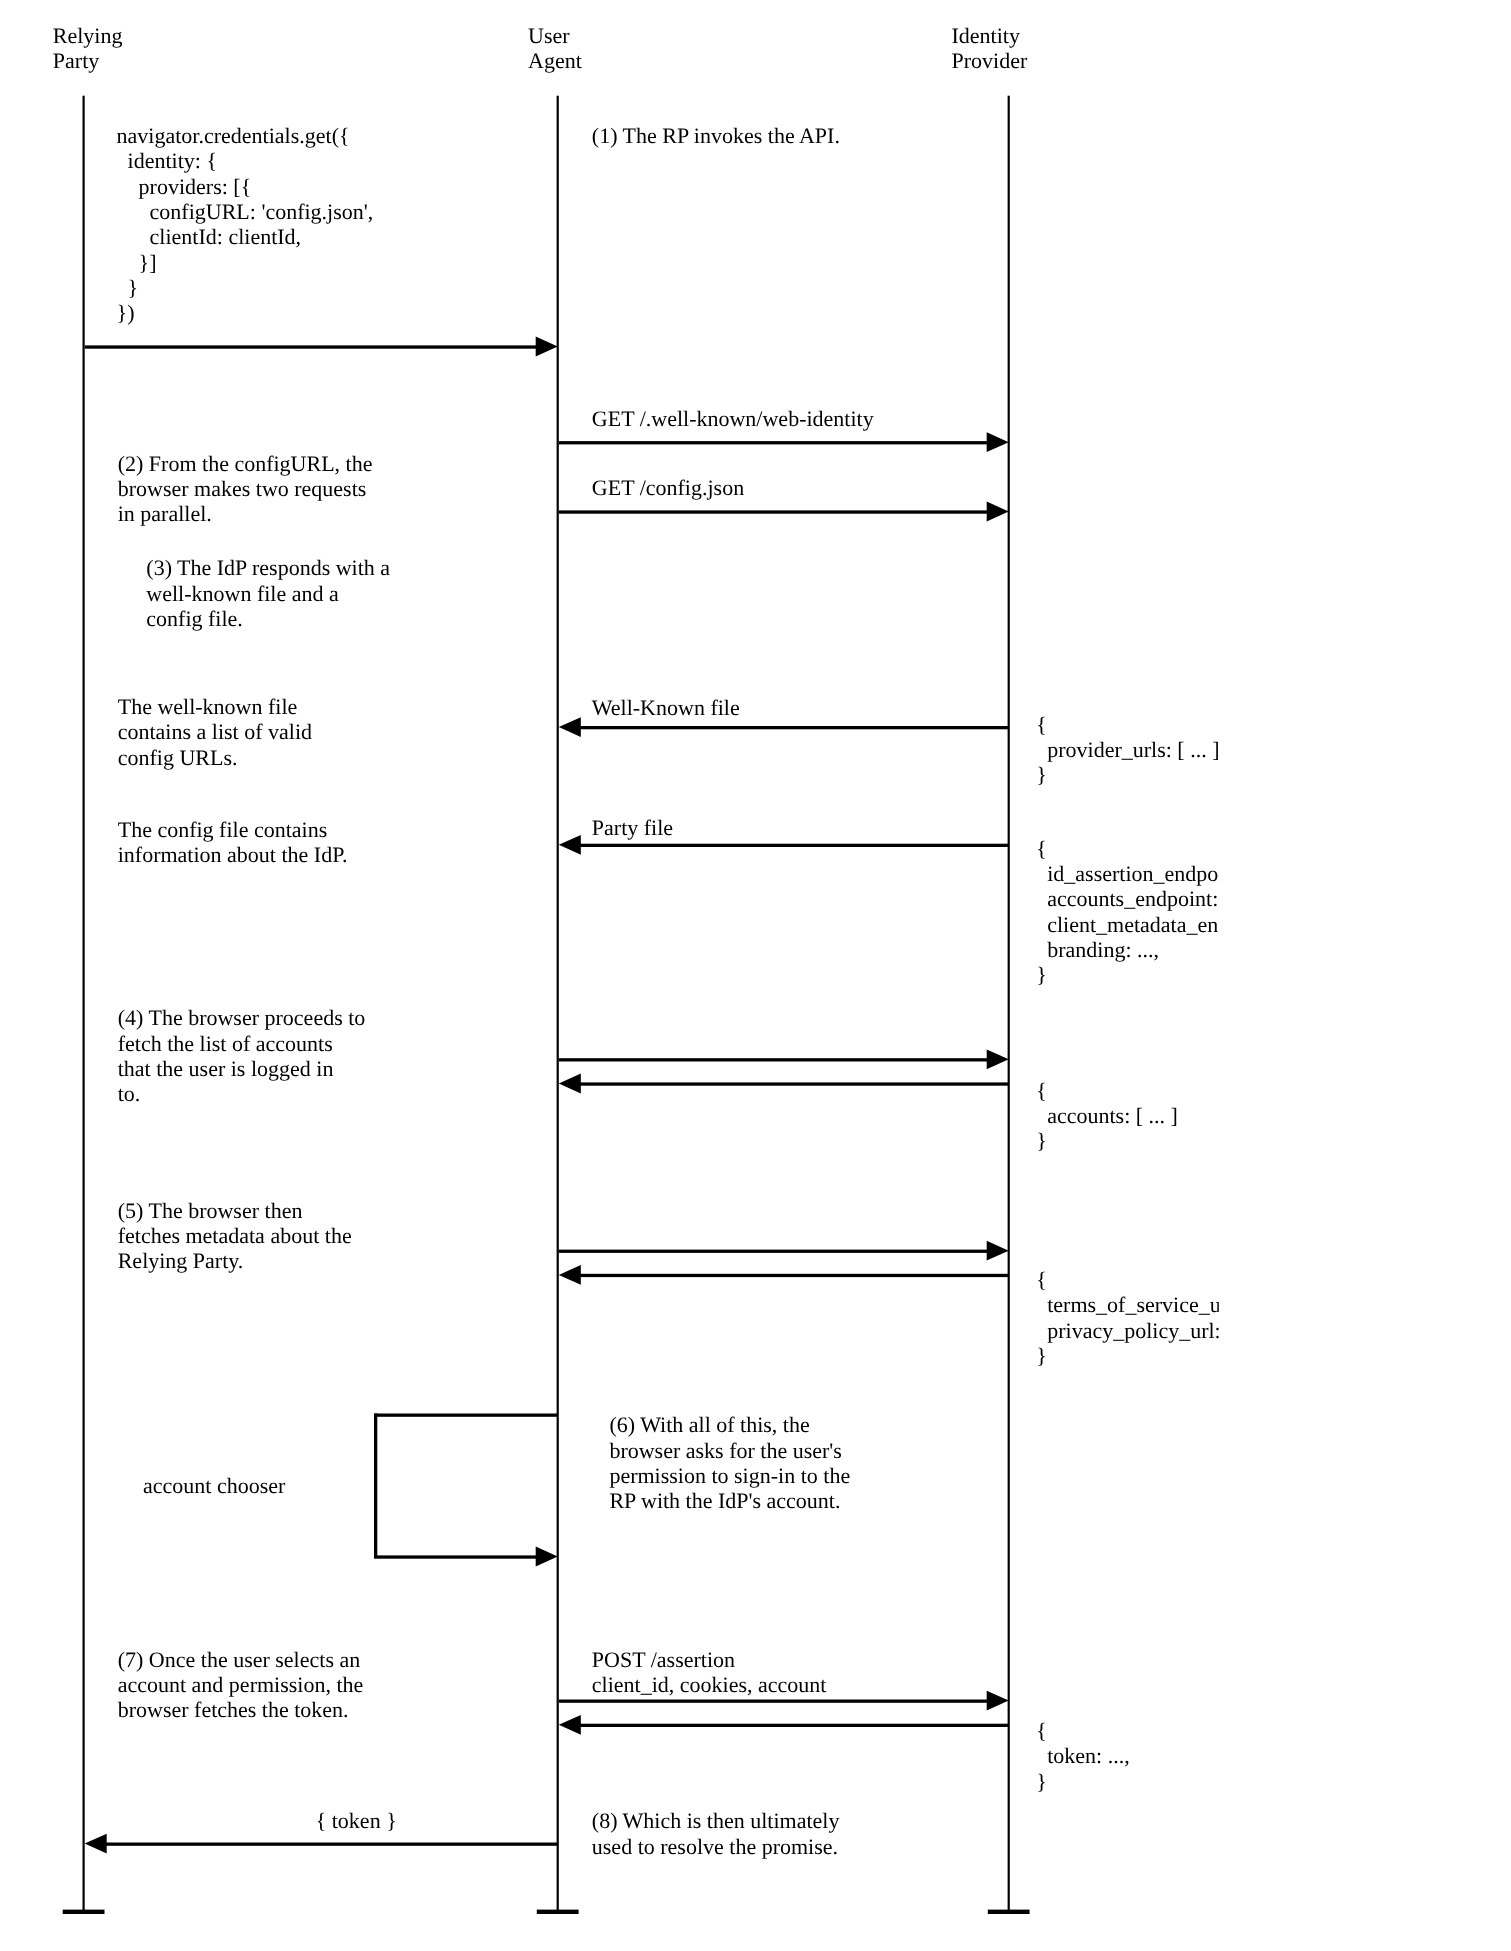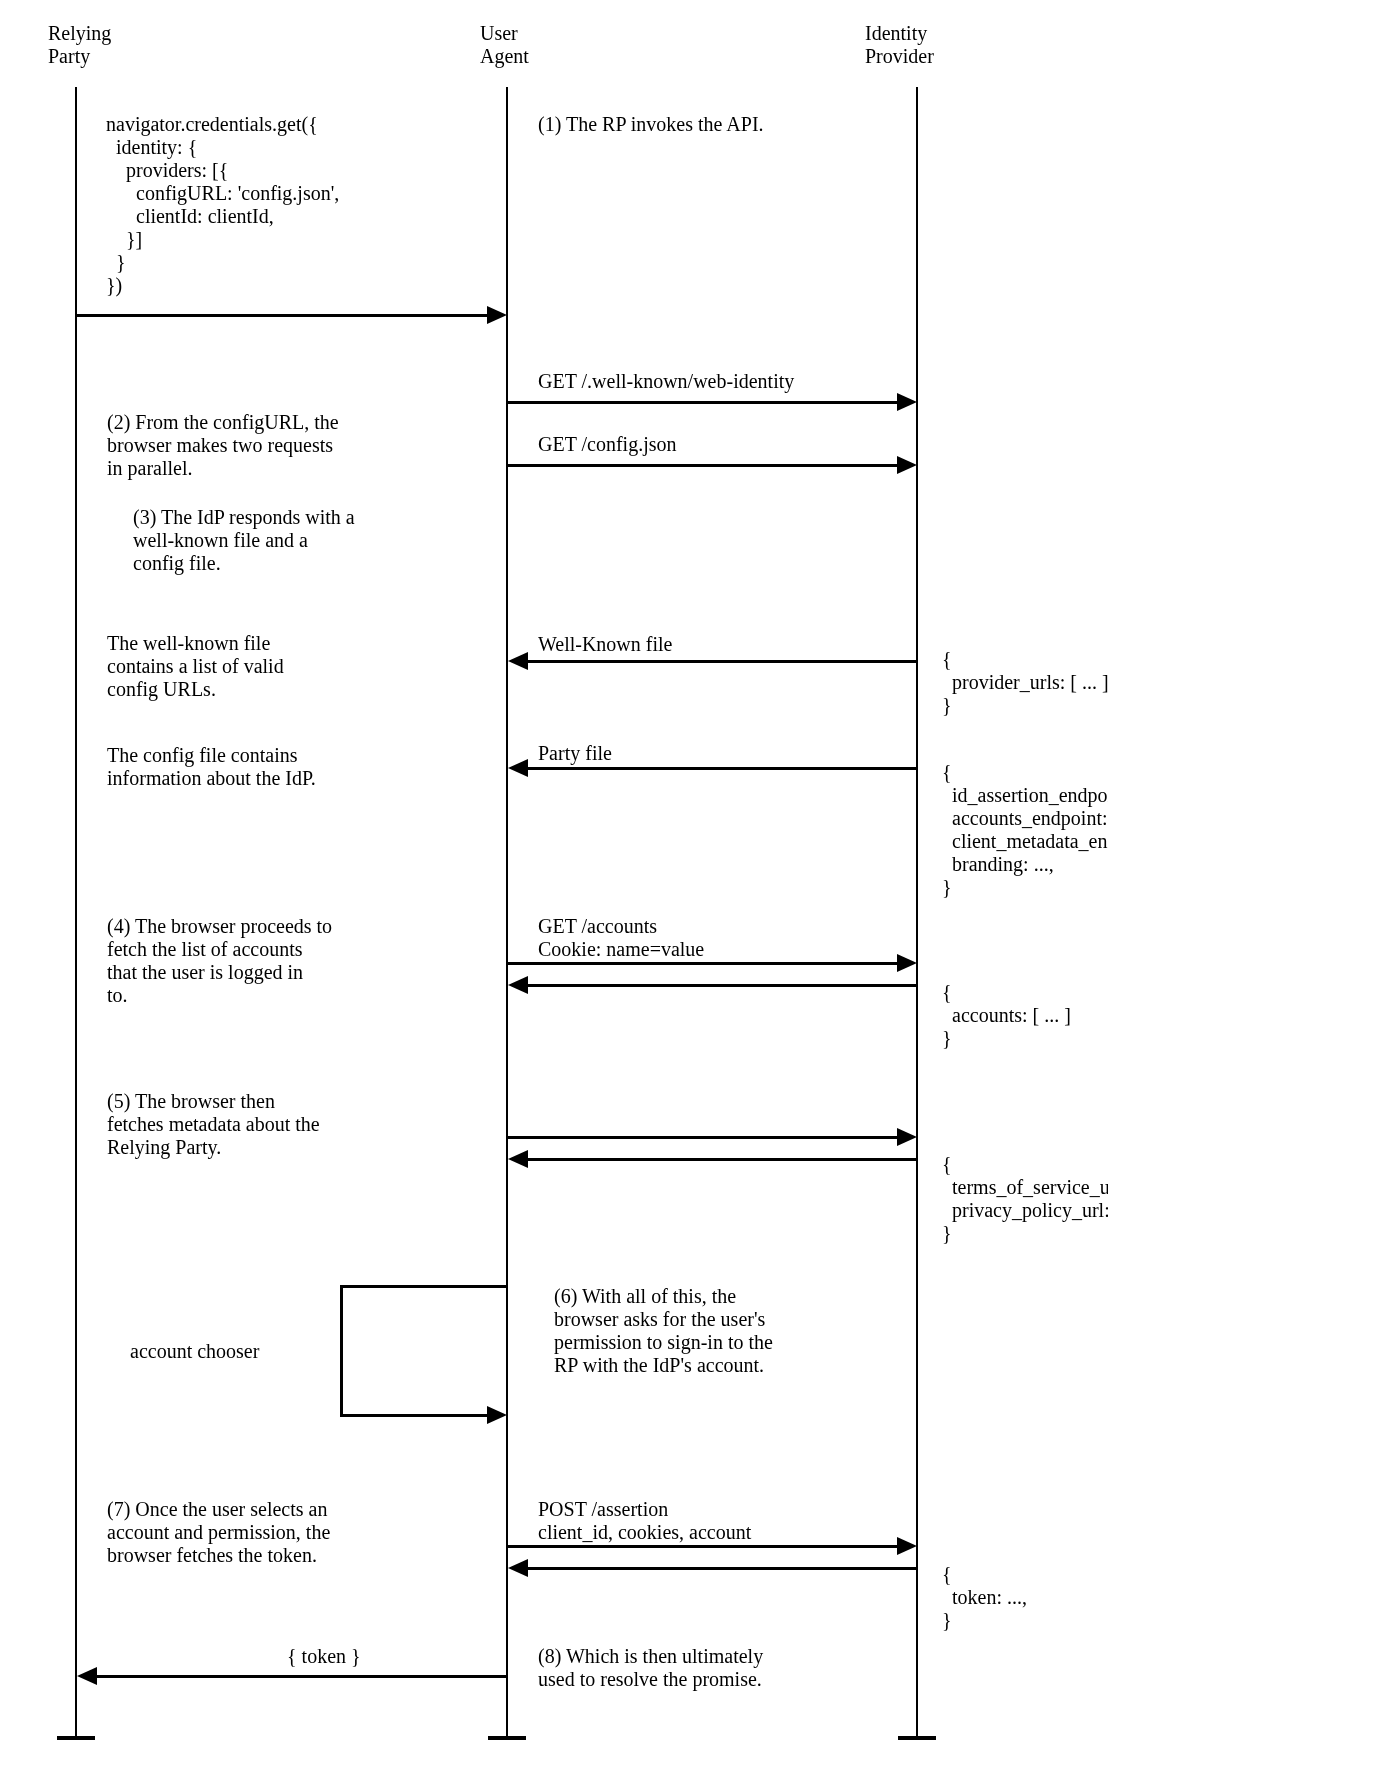--- a/index.html
+++ b/index.html
@@ -98,22 +98,20 @@
   id_assertion_endpoint: ...,
   accounts_endpoint: /accounts,
   client_metadata_endpoint: ...,
   branding: ...,
 }</div>
 
   <div class="txt" style="left:107px;top:915px;">(4) The browser proceeds to
 fetch the list of accounts
 that the user is logged in
 to.</div>
-  <div class="txt" style="left:538px;top:915px;">GET /accounts
-Cookie: name=value</div>
   <div class="arrow right" style="left:508px;top:962px;width:409px;">
     <div class="line"></div>
       <div class="head"></div>
   </div>
   <div class="arrow left" style="left:508px;top:984px;width:409px;">
     <div class="line"></div>
       <div class="head"></div>
   </div>
   <div class="txt" style="left:942px;top:981px;">{
   accounts: [ ... ]

